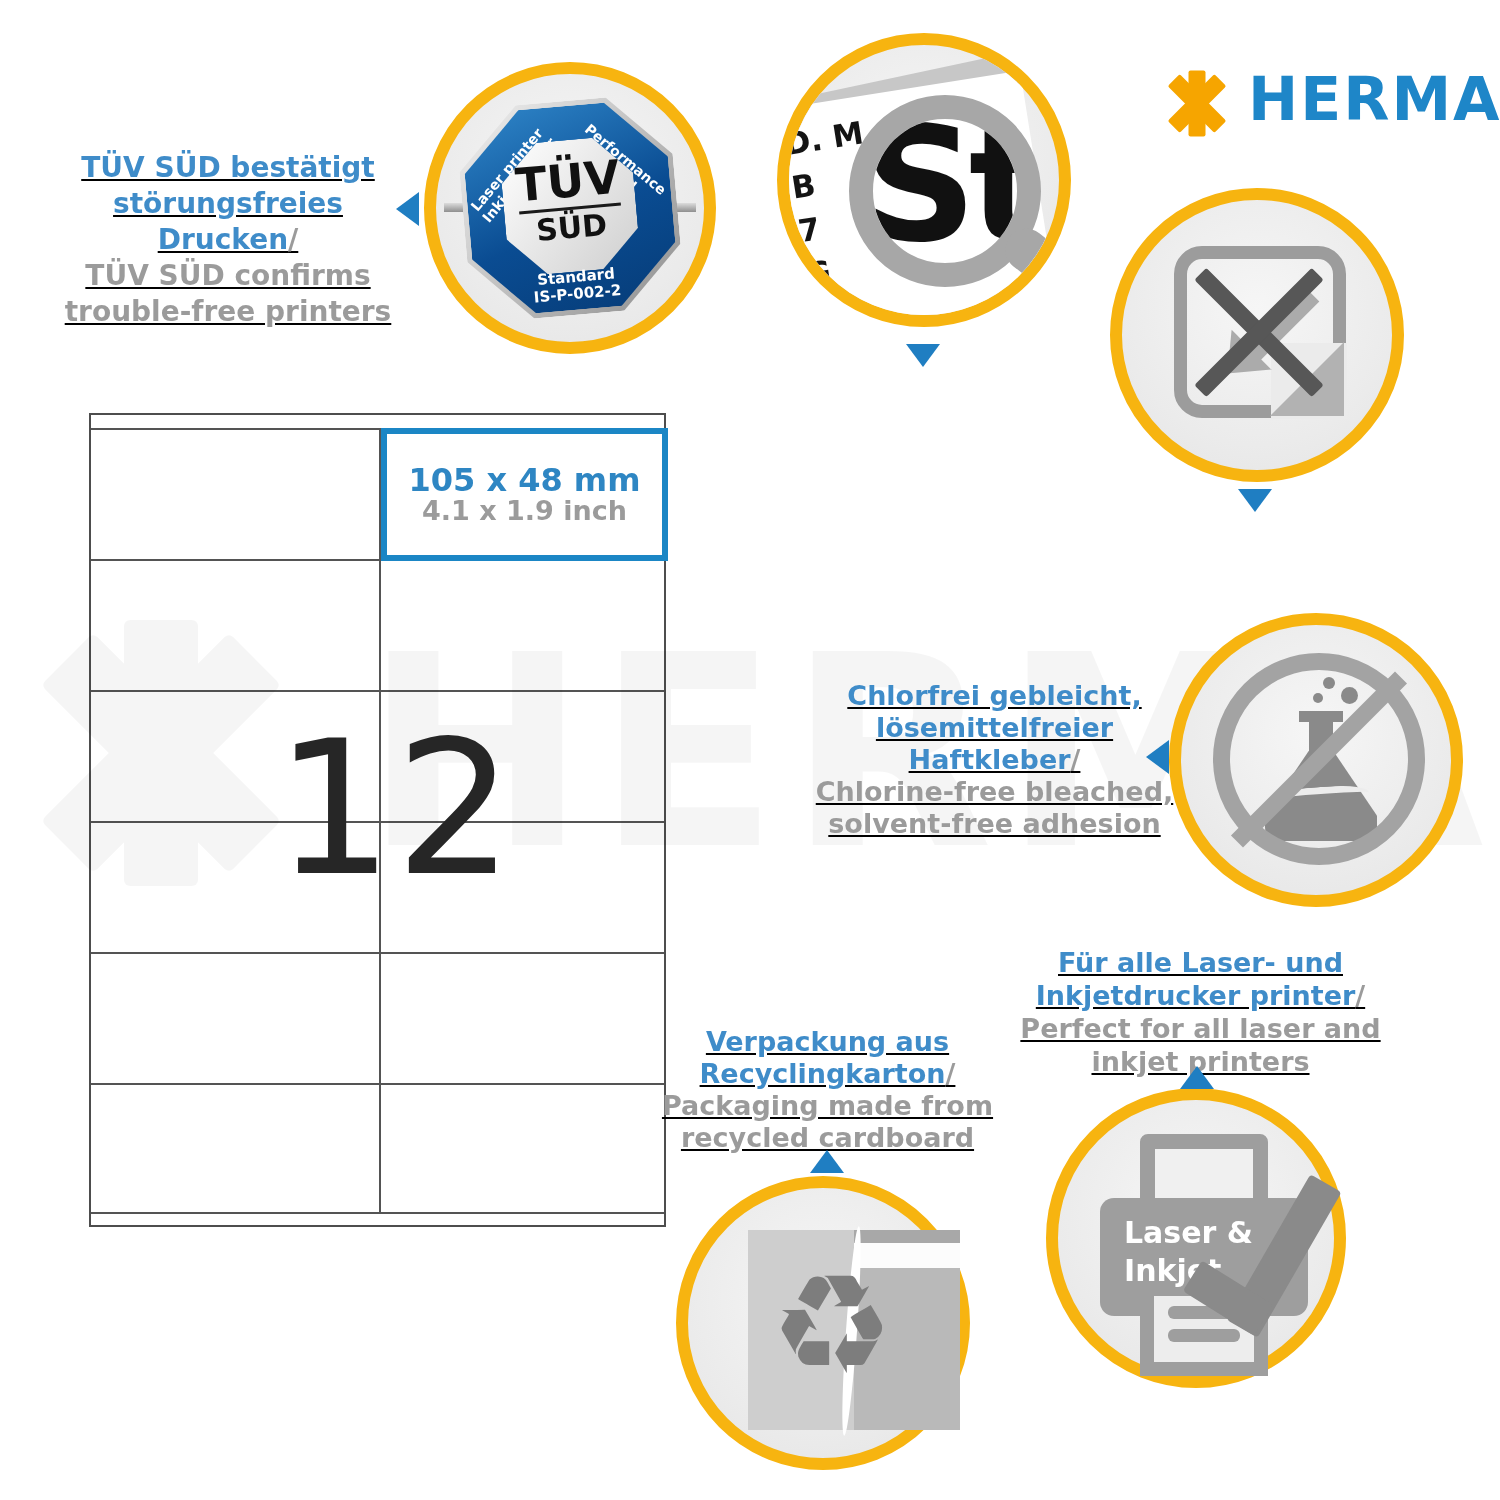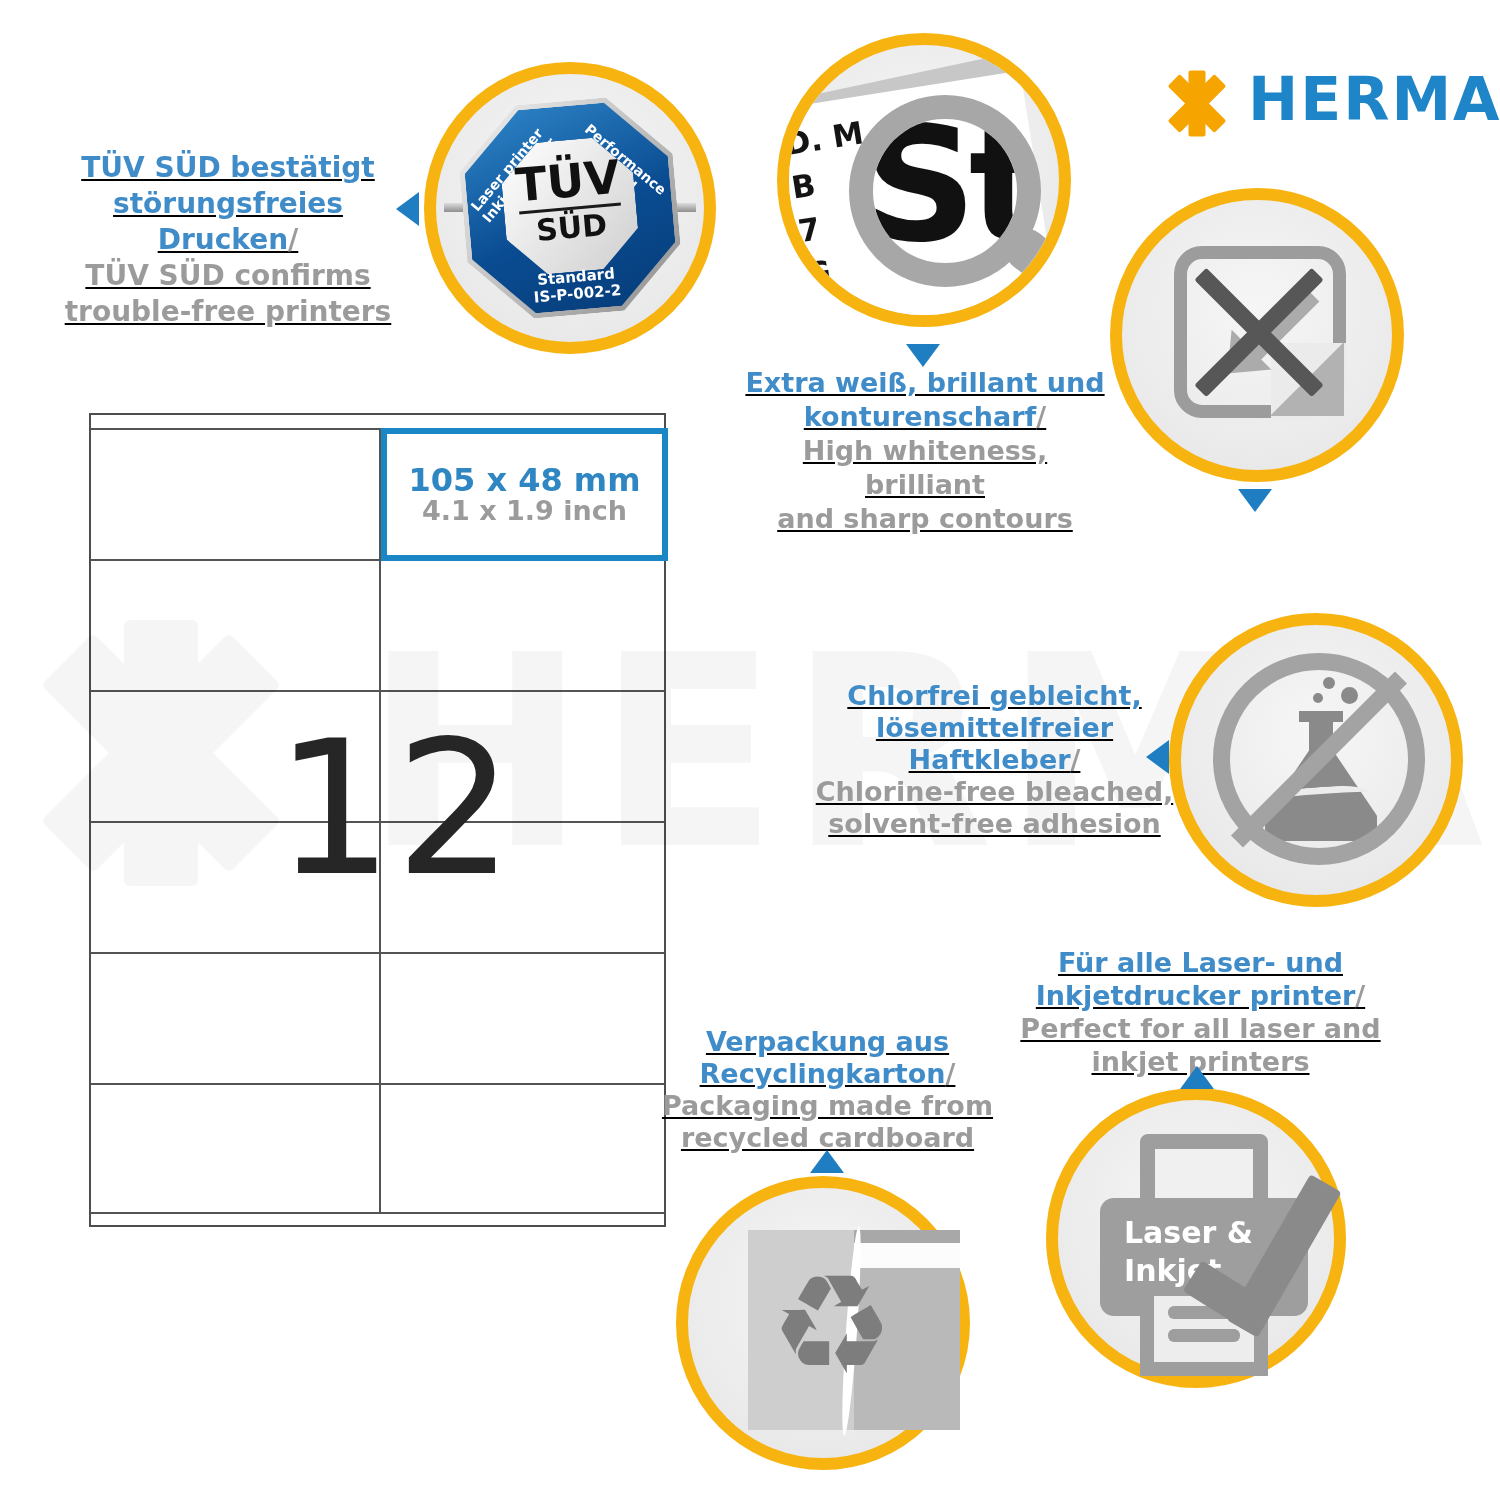--- a/index.html
+++ b/index.html
@@ -212,26 +212,20 @@
       <div>7</div>
       <div>G</div>
     </div>
     <span class="mag-stray">t</span>
     <div class="mag-glass">
       <span>St</span>
     </div>
     <div class="mag-handle"></div>
   </div>
   <div class="arr down" style="left:906px;top:344px"></div>
-  <div class="cap" style="left:740px;top:366px;width:370px">
-    <div class="line"><span class="de">Extra weiß, brillant und</span></div>
-    <div class="line"><span class="de">konturenscharf</span><span class="slash">/</span></div>
-    <div class="line"><span class="en">High whiteness, brilliant</span></div>
-    <div class="line"><span class="en">and sharp contours</span></div>
-  </div>
 
   <div class="feat-circle" style="left:1110px;top:188px;width:294px;height:294px">
     <div class="sticker-wrap">
       <div class="sticker-body"></div>
       <div class="curl-cover"></div>
       <div class="curl"></div>
       <div class="stk-arrow"></div>
       <div class="xbar x1"></div>
       <div class="xbar x2"></div>
     </div>

